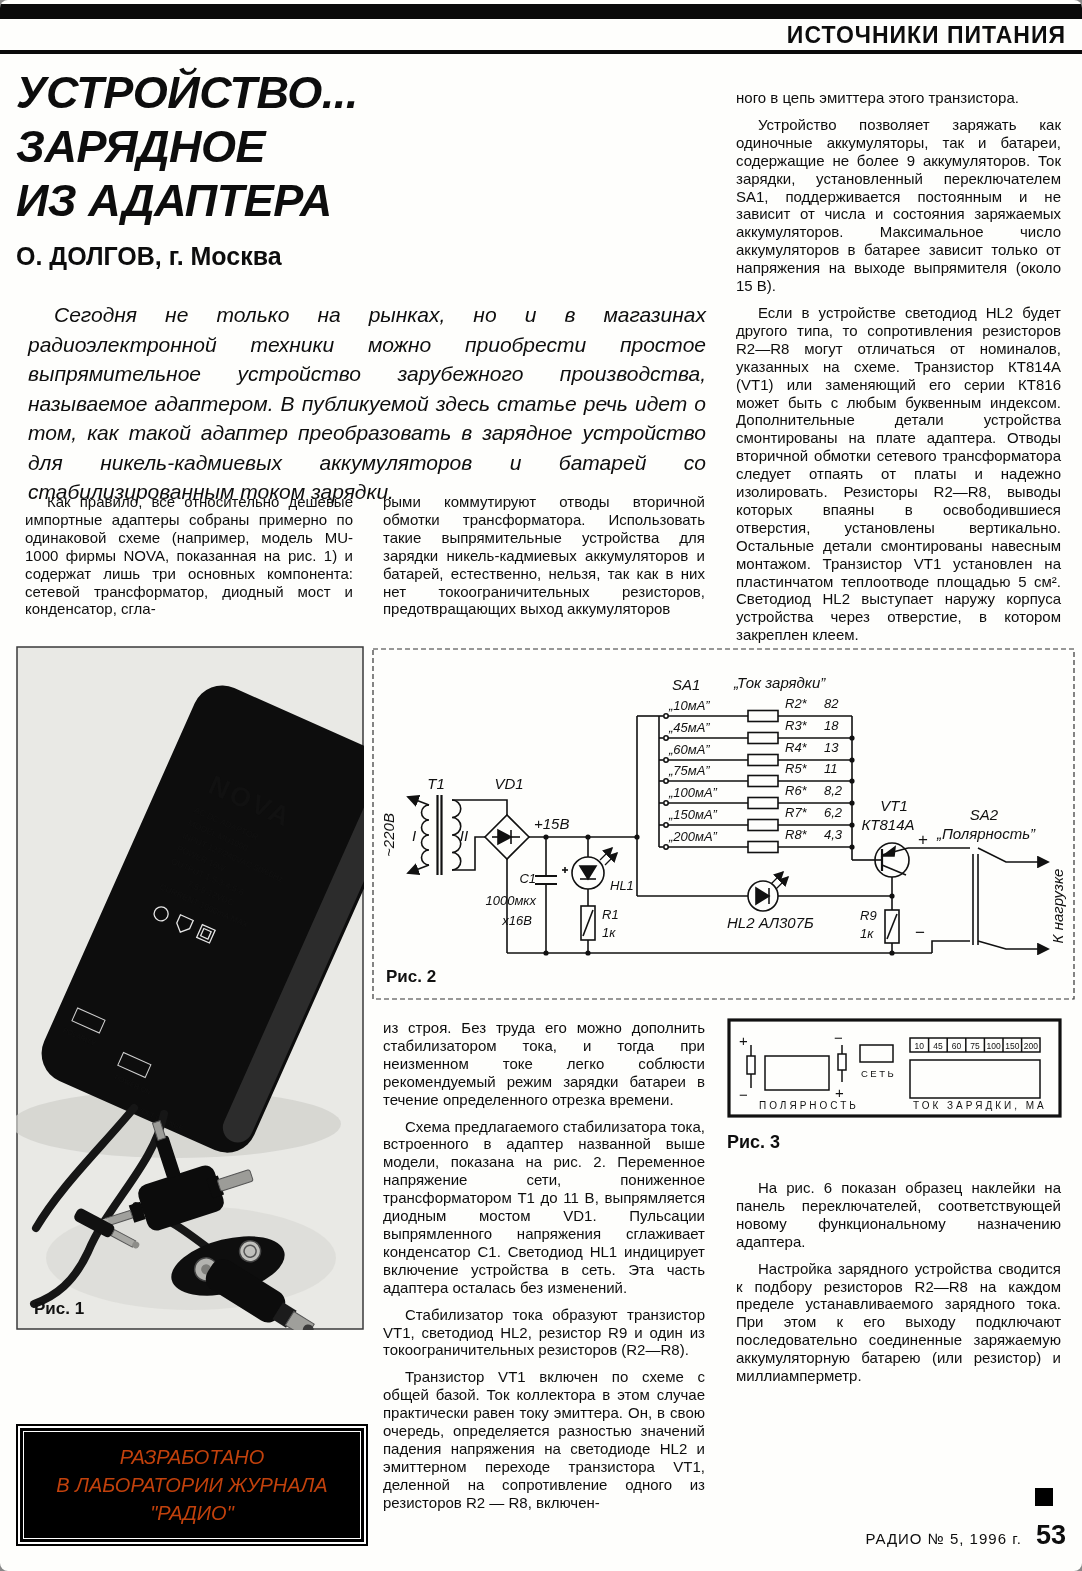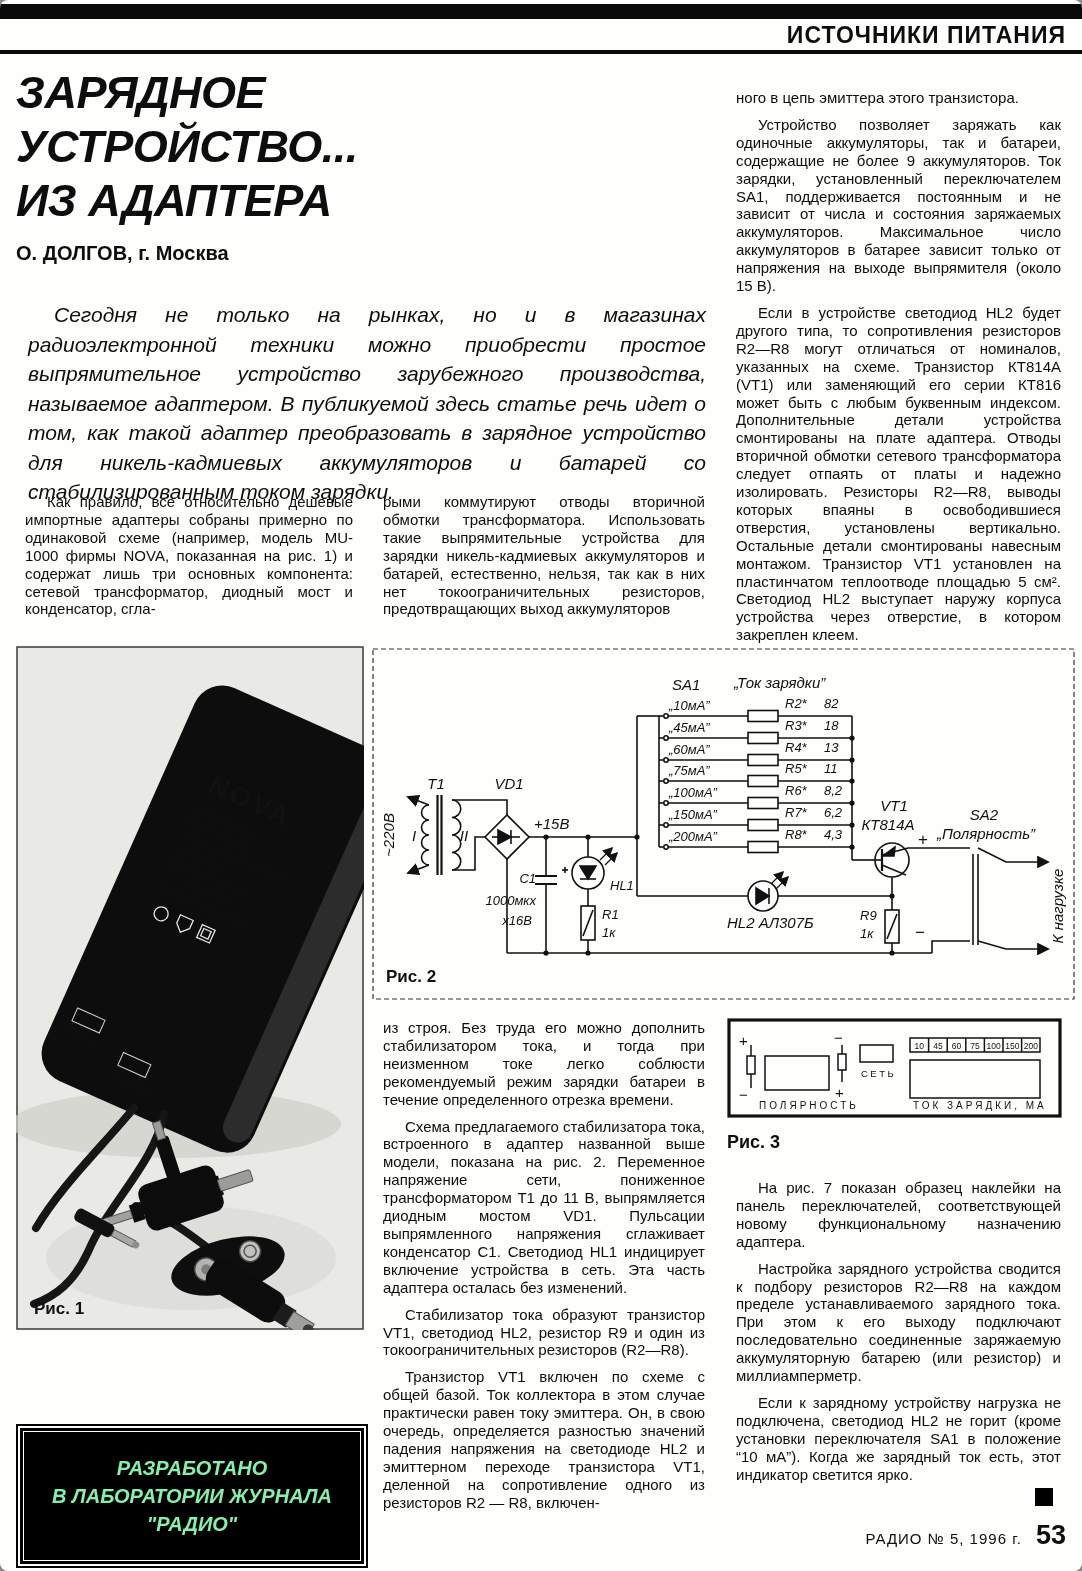--- a/index.html
+++ b/index.html
@@ -4,40 +4,40 @@
 <style>
   html,body{margin:0;padding:0;background:#888;}
   .page{position:relative;width:1082px;height:1571px;background:#fefefc;color:#0d0d0d;
         font-family:"Liberation Sans",sans-serif;overflow:hidden;margin:0 auto;border-radius:8px;}
   .abs{position:absolute;}
   .topbar{left:0;top:4px;width:1082px;height:15px;background:#0a0a0a;}
   .section-header{right:16px;top:22px;font-size:23px;font-weight:bold;letter-spacing:1px;}
   .header-rule{left:0;top:50px;width:1082px;height:4px;background:#0a0a0a;}
   .title{left:16px;top:66px;width:560px;font-size:45px;line-height:54px;font-weight:bold;
          font-style:italic;letter-spacing:-0.5px;}
-  .author{left:16px;top:242px;font-size:20px;font-weight:bold;}
+  .author{left:16px;top:242px;font-size:25px;font-weight:bold;}
   .intro{left:16px;top:288px;width:702px;font-size:21px;line-height:29.5px;font-style:italic;
          text-align:justify;}
   .intro p{margin:12px;text-indent:26px;}
   .body-col{font-size:15px;line-height:17.9px;text-align:justify;}
   .body-col p{margin:9px;}
   .body-col p.ind{text-indent:22px;}
   .colA{left:16px;top:484px;width:346px;}
   .colB{left:374px;top:484px;width:340px;}
   .colC{left:727px;top:80px;width:343px;}
   .colB2{left:374px;top:1010px;width:340px;}
   .colC2{left:727px;top:1170px;width:343px;}
   .colA2{left:16px;top:1338px;width:346px;}
   .fig1{left:16px;top:646px;width:348px;height:684px;}
   .fig2{left:372px;top:648px;width:703px;height:352px;}
   .fig3{left:727px;top:1018px;width:335px;height:100px;}
   .fig3-caption{left:727px;top:1132px;font-size:18px;font-weight:bold;}
   .devbox{left:16px;top:1424px;width:344px;border:2px solid #000;padding:2px;background:#fff;}
-  .devbox-inner{background:#000;color:#86efac;text-align:center;font-weight:bold;font-style:italic;
-                font-size:20px;line-height:28px;padding:26px 6px;
+  .devbox-inner{background:#000;color:#c2410c;text-align:center;font-weight:normal;font-style:italic;
+                font-size:20px;line-height:28px;padding:15px 6px;
                 box-shadow:inset 0 0 0 3px #000, inset 0 0 0 4px #fff;}
   .end-marker{left:1035px;top:1488px;width:18px;height:18px;background:#000;}
   .footer{right:16px;top:1520px;display:flex;align-items:baseline;gap:14px;}
   .footer .mag{font-size:15px;letter-spacing:1px;}
   .footer .pg{font-size:27px;font-weight:bold;}
   svg{display:block;}
   svg text{font-family:"Liberation Sans",sans-serif;fill:#111;}
   .sch-lbl{font-style:italic;font-size:13px;}
   .sch-lbl2{font-style:italic;font-size:15px;}
   .sch-cap{font-weight:bold;font-size:17px;}
@@ -47,22 +47,22 @@
 </head>
 <body>
 
 <div class="page">
 
   <div class="abs topbar"></div>
   <div class="abs section-header">ИСТОЧНИКИ ПИТАНИЯ</div>
   <div class="abs header-rule"></div>
 
   <div class="abs title">
+    <div>УСТРОЙСТВО...</div>
     <div>ЗАРЯДНОЕ</div>
-    <div>УСТРОЙСТВО...</div>
     <div>ИЗ АДАПТЕРА</div>
   </div>
   <div class="abs author">О. ДОЛГОВ, г. Москва</div>
 
   <div class="abs intro">
     <p>Сегодня не только на рынках, но и в магазинах радиоэлектронной техники можно приобрести простое выпрямительное устройство зарубежного производства, называемое адаптером. В публикуемой здесь статье речь идет о том, как такой адаптер преобразовать в зарядное устройство для никель-кадмиевых аккумуляторов и батарей со стабилизированным током зарядки.</p>
   </div>
 
   <div class="abs body-col colA">
     <p class="ind">Как правило, все относительно дешевые импортные адаптеры собраны примерно по одинаковой схеме (например, модель MU-1000 фирмы NOVA, показанная на рис. 1) и содержат лишь три основных компонента: сетевой трансформатор, диодный мост и конденсатор, сгла-</p>
@@ -406,23 +406,22 @@
         <text x="285.3" y="30.5">150</text>
         <text x="303.9" y="30.5">200</text>
       </g>
       <text x="32" y="91" class="pan-lbl">ПОЛЯРНОСТЬ</text>
       <text x="186" y="91" class="pan-lbl">ТОК ЗАРЯДКИ, МА</text>
     </svg>
   </div>
   <div class="abs fig3-caption">Рис. 3</div>
 
   <div class="abs body-col colC2">
-    <p class="ind">На рис. 7 показан образец наклейки на панель переключателей, соответствующей новому функциональному назначению адаптера.</p>
+    <p class="ind">На рис. 6 показан образец наклейки на панель переключателей, соответствующей новому функциональному назначению адаптера.</p>
     <p class="ind">Настройка зарядного устройства сводится к подбору резисторов R2—R8 на каждом пределе устанавливаемого зарядного тока. При этом к его выходу подключают последовательно соединенные заряжаемую аккумуляторную батарею (или резистор) и миллиамперметр.</p>
-    <p class="ind">Если к зарядному устройству нагрузка не подключена, светодиод HL2 не горит (кроме установки переключателя SA1 в положение “10 мА”). Когда же зарядный ток есть,  этот индикатор светится ярко.</p>
   </div>
 
 
   <div class="abs devbox">
     <div class="devbox-inner">
       <div>РАЗРАБОТАНО</div>
       <div>В ЛАБОРАТОРИИ ЖУРНАЛА</div>
       <div>"РАДИО"</div>
     </div>
   </div>

